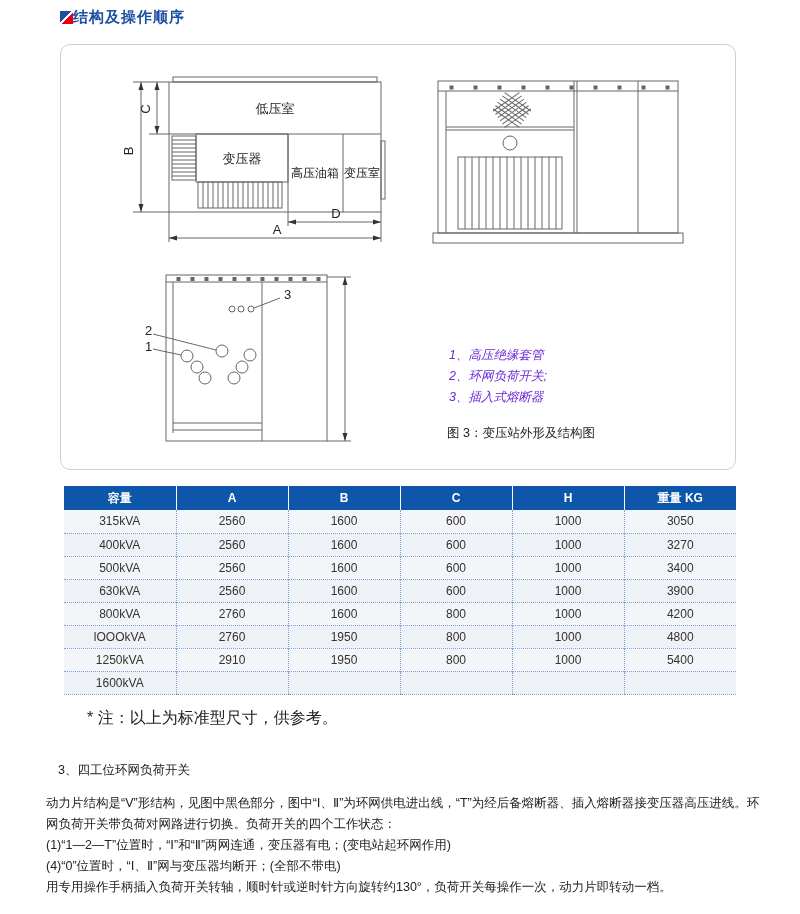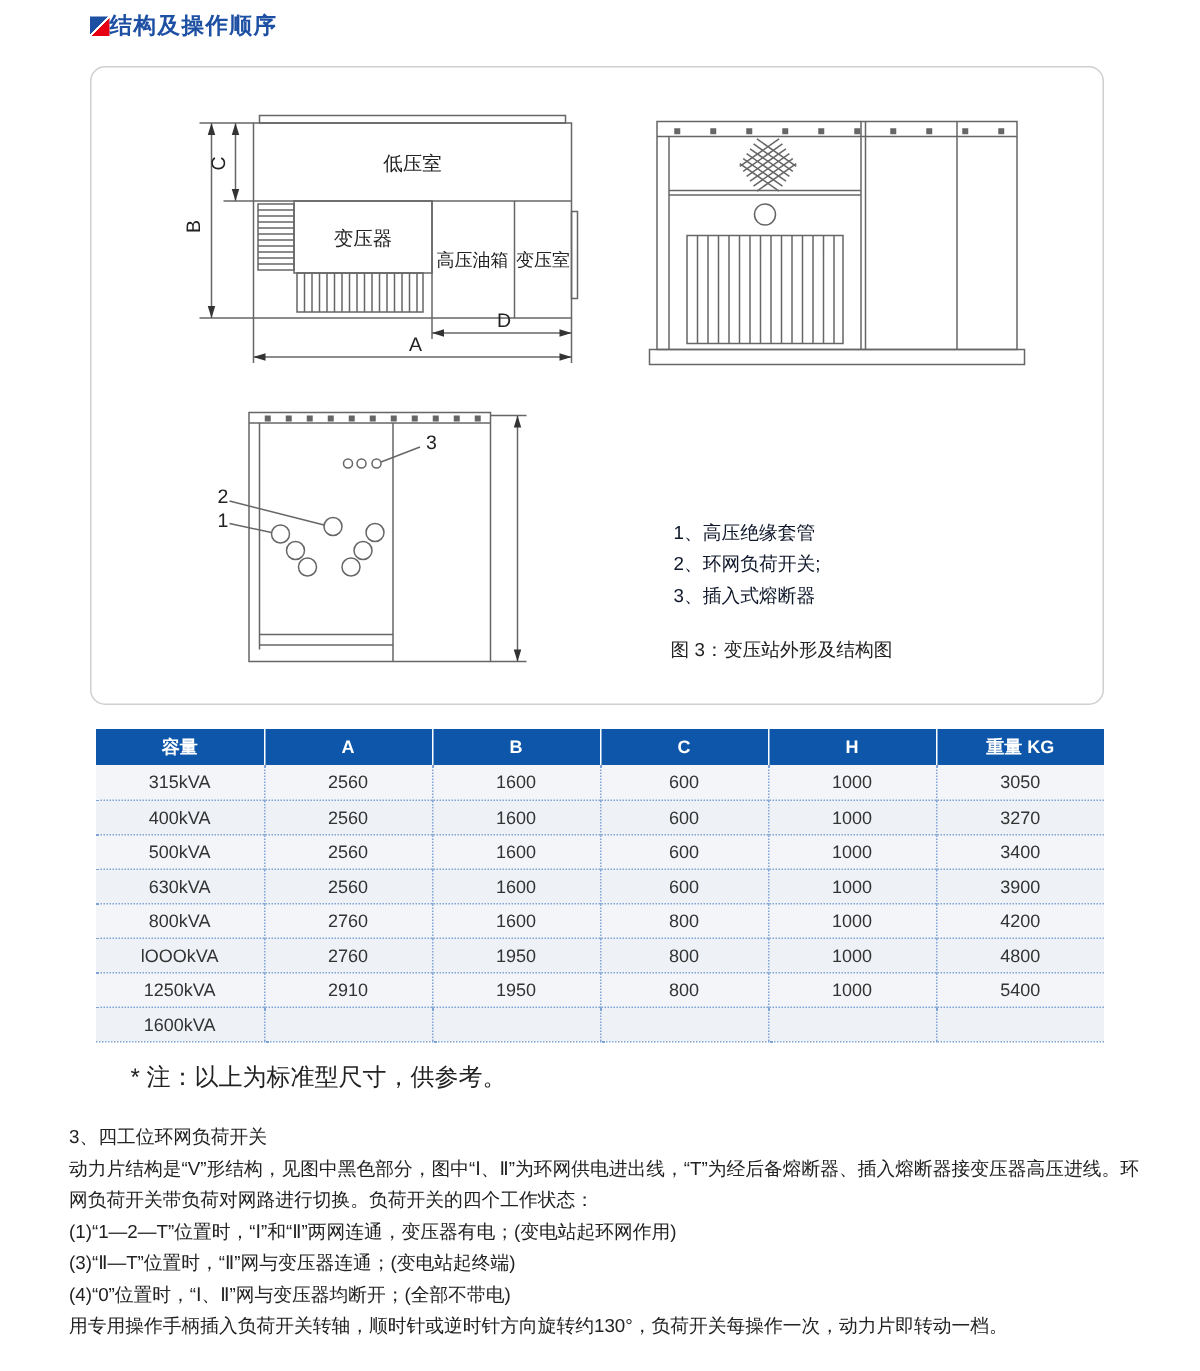--- a/index.html
+++ b/index.html
@@ -10,37 +10,37 @@
   body{margin:0;width:800px;height:914px;position:relative;background:#fff;
        font-family:"Liberation Sans","DejaVu Sans",sans-serif;color:var(--ink);}
   .page-header{position:absolute;left:60px;top:8px;display:flex;align-items:center;gap:0;}
   .section-marker{width:13px;height:13px;
     background:linear-gradient(135deg,var(--title-blue) 46%,#fff 46%,#fff 54%,var(--marker-red) 54%);}
   .page-title{font-size:15px;font-weight:bold;color:var(--title-blue);letter-spacing:1px;}
   .figure-panel{position:absolute;left:60px;top:44px;width:676px;height:426px;
     border:1px solid #cfcfcf;border-radius:10px;background:#fff;}
   .svg-abs{position:absolute;}
   svg text{font-family:"Liberation Sans","DejaVu Sans",sans-serif;fill:#222;}
-  .legend-list{position:absolute;left:388px;top:300px;font-size:12.5px;line-height:21px;color:#0f172a;}
+  .legend-list{position:absolute;left:388px;top:300px;font-size:12.5px;line-height:21px;color:#6d28d9;font-style:italic;}
   .figure-caption{position:absolute;left:386px;top:380px;font-size:12.5px;color:#222;}
   table.size-table{position:absolute;left:64px;top:486px;width:672px;border-collapse:collapse;
     table-layout:fixed;font-size:12px;}
   .size-table th{background:var(--accent);color:#fff;height:24px;font-weight:bold;
     border-left:1px solid #fff;font-size:12px;}
   .size-table th:first-child{border-left:none;}
   .size-table td{height:23px;text-align:center;color:#333;background:#f3f5f8;
     border-left:1px dotted var(--dot);border-top:1px dotted var(--dot);}
   .size-table td:first-child{border-left:none;}
   .size-table tbody tr:first-child td{border-top:none;}
   .size-table tbody tr:nth-child(even) td{background:#eef1f5;}
   .size-table tbody tr:last-child td{border-bottom:1px dotted var(--dot);}
   .table-note{position:absolute;left:39px;top:708px;font-size:16px;color:#222;margin-left:48px;}
   .operation-section{position:absolute;left:46px;top:748px;width:716px;font-size:12.5px;
     line-height:21px;color:#222;}
-  .section-heading{font-weight:normal;font-size:12.5px;margin:0;}
+  .section-heading{font-weight:normal;font-size:12.5px;margin:12px;}
   .body-line{margin:0;}
 </style>
 </head>
 <body>
 
 <div class="page-header">
   <span class="section-marker"></span>
   <span class="page-title">结构及操作顺序</span>
 </div>
 
@@ -323,17 +323,16 @@
 </table>
 
 <div class="table-note">* 注：以上为标准型尺寸，供参考。</div>
 
 <div class="operation-section">
   <p class="section-heading">3、四工位环网负荷开关</p>
   <div>
 
   <p class="body-line">动力片结构是“V”形结构，见图中黑色部分，图中“Ⅰ、Ⅱ”为环网供电进出线，“T”为经后备熔断器、插入熔断器接变压器高压进线。环网负荷开关带负荷对网路进行切换。负荷开关的四个工作状态：</p>
       <p class="body-line">(1)“1—2—T”位置时，“Ⅰ”和“Ⅱ”两网连通，变压器有电；(变电站起环网作用)</p>
-      <p class="body-line">(3)“Ⅱ—T”位置时，“Ⅱ”网与变压器连通；(变电站起终端)</p>
       <p class="body-line">(4)“0”位置时，“Ⅰ、Ⅱ”网与变压器均断开；(全部不带电)</p>
       <p class="body-line">用专用操作手柄插入负荷开关转轴，顺时针或逆时针方向旋转约130°，负荷开关每操作一次，动力片即转动一档。</p>
     </div>
 </div>
 
 </body></html>

